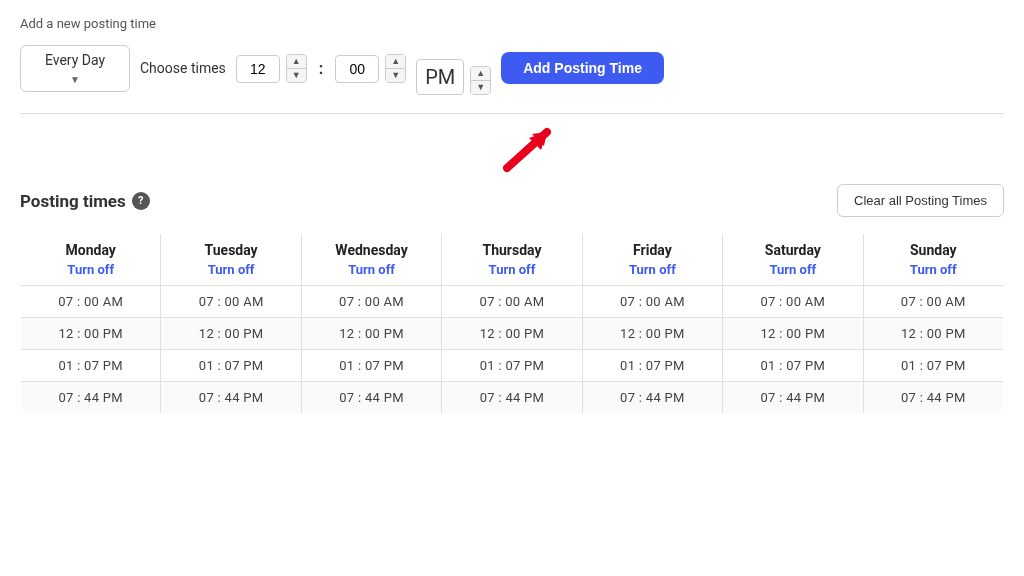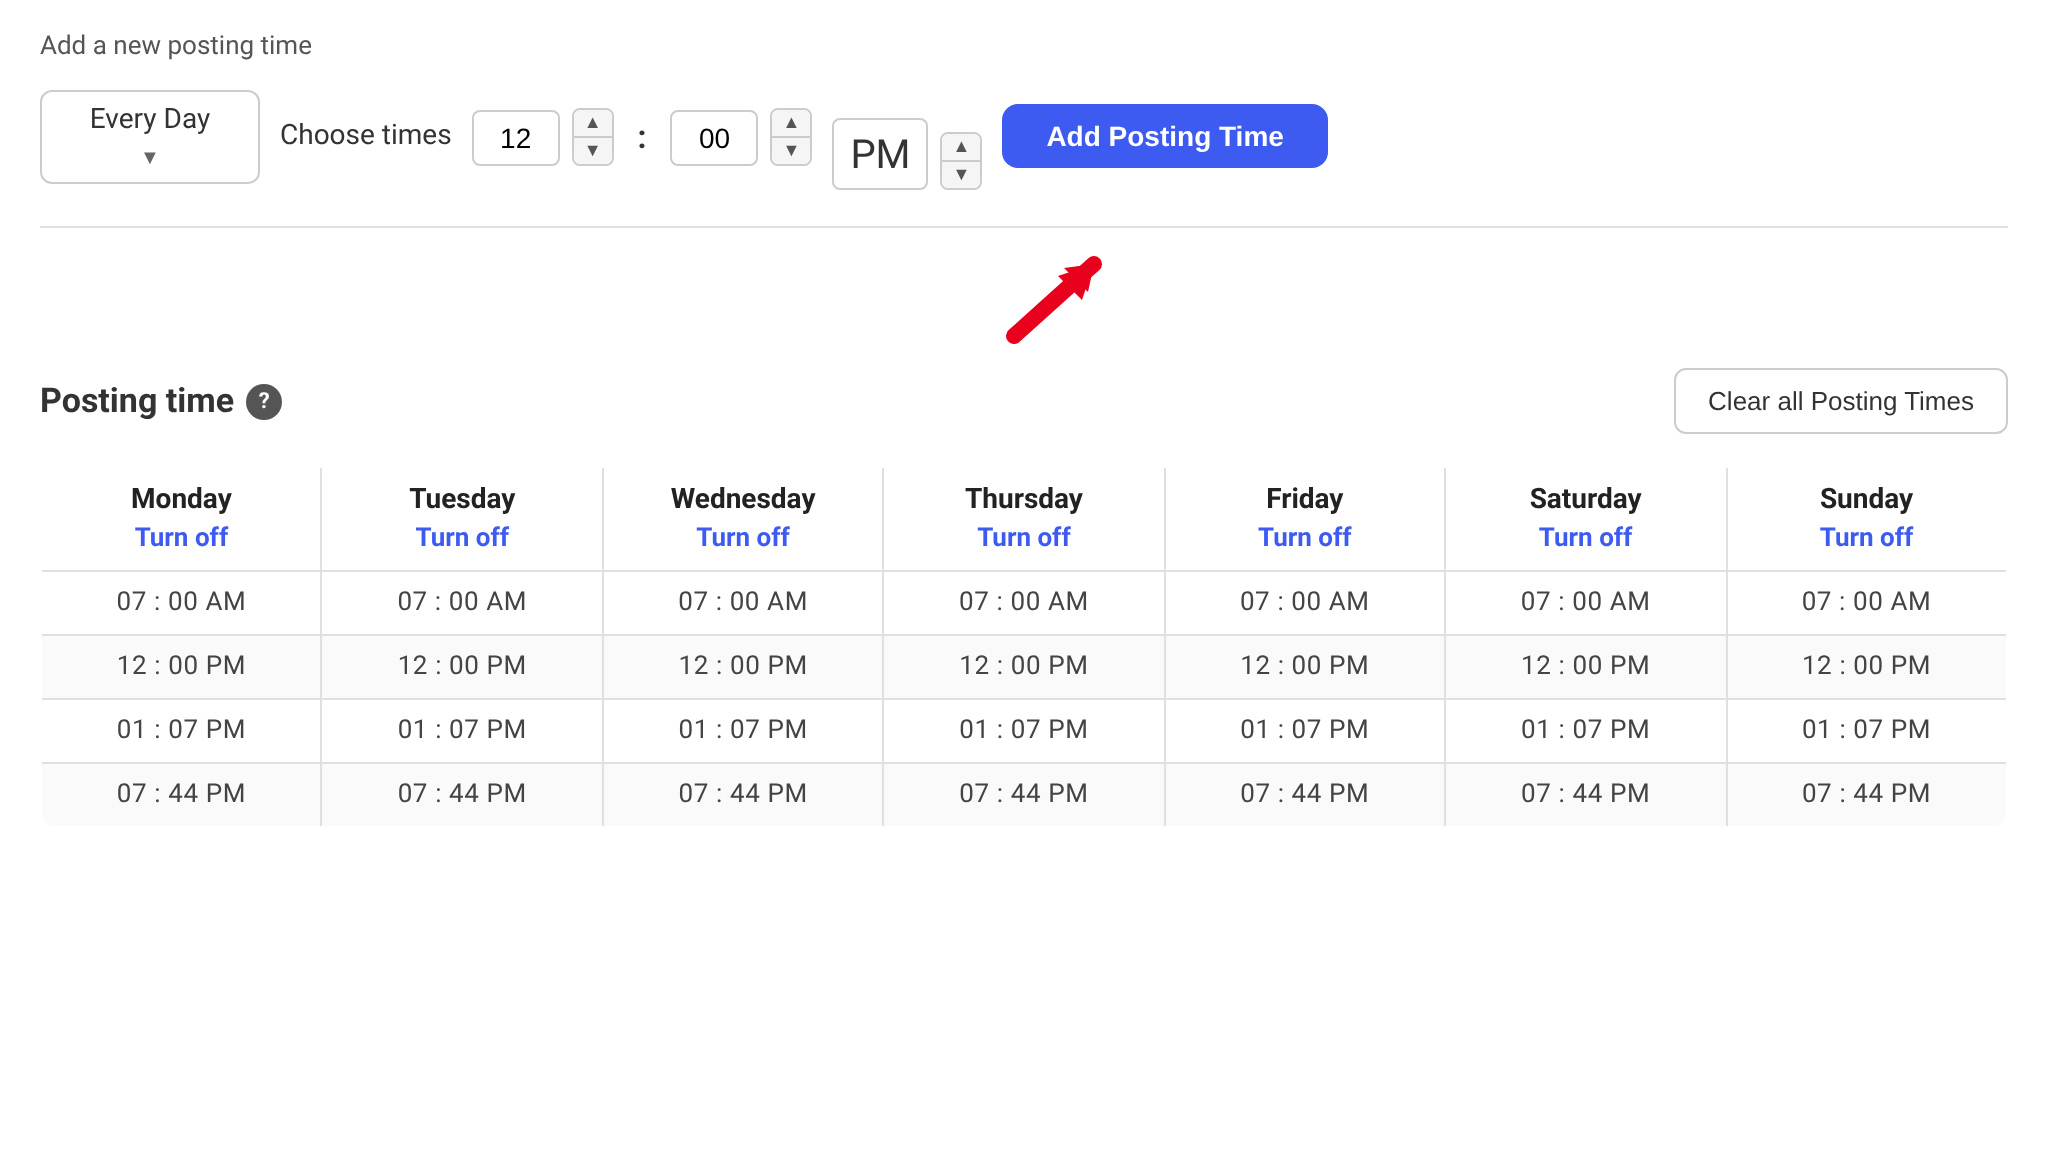--- a/index.html
+++ b/index.html
@@ -255,21 +255,21 @@
         <polygon points="50,8 35,10 47,22" fill="#e8001d"></polygon>
 
         <path d="M50,8 L32,14 L44,26 Z" fill="#e8001d"></path>
       </g>
     </svg>
   </div>
 </div>
 
 <div class="posting-times-header">
   <div class="posting-times-title">
-    <span>Posting time</span>
+    <span>Posting times</span>
     <span class="help-icon">?</span>
   </div>
   <button class="clear-btn">Clear all Posting Times</button>
 </div>
 
 <table class="schedule-table">
   <thead>
     <tr>
     <th>
           <span class="day-header">Monday</span>

